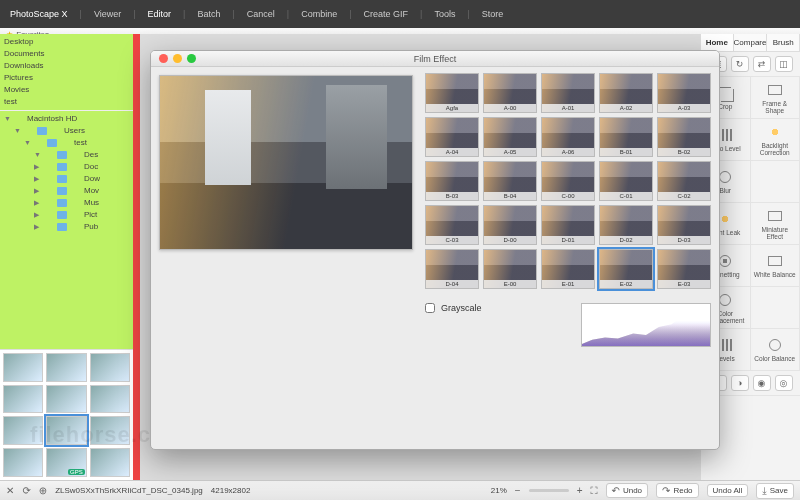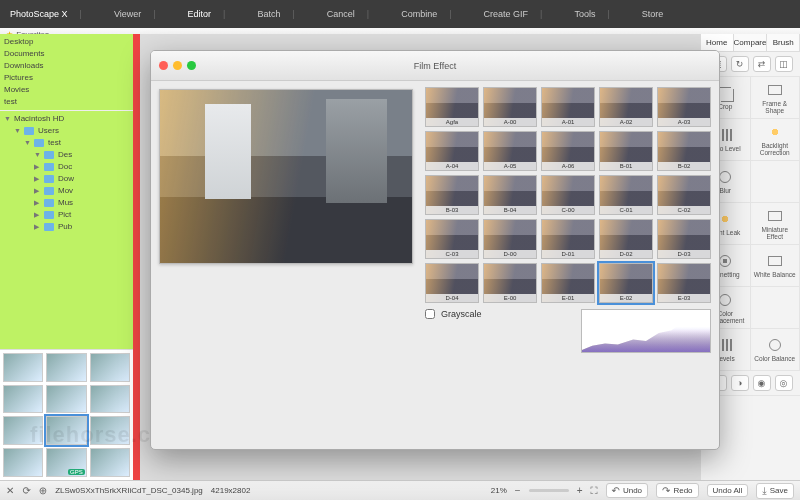--- a/index.html
+++ b/index.html
@@ -1,49 +1,49 @@
 <!DOCTYPE html>
 <html><head>
 <meta charset="utf-8">
 <style>
   * { box-sizing: border-box; margin: 0; padding: 0; font-family: -apple-system, "Helvetica Neue", Arial, sans-serif; }
   body { width: 800px; height: 500px; overflow: hidden; background: #ececec; font-size: 10px; color: #333; position: relative; }
 
   
   .menubar { height: 28px; background: #3c3c3c; display: flex; align-items: center; padding: 0 10px; gap: 12px; color: #ccc; font-size: 9px; }
   .menubar .app-name { color: #fff; font-weight: 500; }
-  .menubar .tab { cursor: pointer; margin-left: 20px; }
+  .menubar .tab { cursor: pointer; }
   .menubar .tab.active { color: #fff; font-weight: 400; }
   .menubar .sep { color: #666; }
 
   
   .favbar { height: 14px; background: linear-gradient(#fafafa,#e8e8e8); border-bottom: 1px solid #ccc; padding: 0 6px; line-height: 14px; font-size: 8px; color: #555; }
   .favbar .star { color: #e6b800; margin-right: 3px; }
 
   
   .main { position: absolute; top: 34px; bottom: 20px; left: 0; right: 0; display: flex; }
 
   
   .sidebar { width: 140px; background: #bef264; border-right: 7px solid #ef4444; font-size: 8px; color: #444; display: flex; flex-direction: column; }
   .side-top { flex: 0 0 auto; padding: 2px 4px; line-height: 12px; }
   .side-top div { white-space: nowrap; overflow: hidden; }
   .tree { padding: 2px 4px; border-top: 1px solid #eee; line-height: 12px; flex: 1 1 auto; overflow: hidden; }
-  .tree-row { display: flex; align-items: center; gap: 4px; white-space: nowrap; }
+  .tree-row { display: flex; align-items: center; gap: 17px; white-space: nowrap; }
   .tri { font-size: 7px; color: #777; width: 6px; display:inline-block; }
   .fld { width: 10px; height: 8px; background: #6db3e8; border-radius: 1px; display:inline-block; }
   .thumbs-col { border-top: 1px solid #ddd; padding: 3px; display: grid; grid-template-columns: repeat(3, 1fr); gap: 3px; background:#fff; }
   .thumb { aspect-ratio: 1.4/1; background: linear-gradient(135deg,#8aa,#def); border:1px solid #ccc; position:relative; }
   .thumb.sel { outline:2px solid #4a90d9; }
   .thumb .gps { position:absolute; bottom:1px; right:1px; font-size:6px; background:#2a7; color:#fff; padding:0 2px; border-radius:2px;}
 
   
   .toolpanel { width: 100px; background: #f3f3f3; border-left:1px solid #ddd; display:flex; flex-direction:column; }
   .tool-tabs { display:flex; height:18px; font-size:8px; background:#fafafa; border-bottom:1px solid #ddd; }
   .tool-tabs div { flex:1; text-align:center; line-height:18px; border-right:1px solid #ddd; }
-  .tool-tabs div.active { background:#fff; font-weight:400; }
+  .tool-tabs div.active { background:#fff; font-weight:700; }
   .tgrid { display:grid; grid-template-columns:1fr 1fr; gap:0; }
   .tcell { height:42px; border-right:1px solid #e4e4e4; border-bottom:1px solid #e4e4e4; display:flex; flex-direction:column; align-items:center; justify-content:center; gap:2px; font-size:6.5px; color:#555; text-align:center; padding:2px; }
   .tcell .ic { width:16px; height:16px; display:flex; align-items:center; justify-content:center; }
   .ic-box { width:14px; height:10px; border:1.5px solid #888; }
   .ic-crop { width:12px; height:12px; border:1.5px solid #888; border-right:none; border-bottom:none; position:relative;}
   .ic-crop:after{content:"";position:absolute;right:-3px;bottom:-3px;width:12px;height:12px;border:1.5px solid #888;border-left:none;border-top:none;}
   .ic-circ { width:12px; height:12px; border-radius:50%; border:1.5px solid #888; }
   .ic-bars { width:14px; height:12px; background: repeating-linear-gradient(90deg,#888 0 2px,transparent 2px 4px);}
   .ic-dot { width:12px;height:12px;border-radius:50%;background:radial-gradient(circle,#888 30%,transparent 31%);border:1.5px solid #888;}
   .ic-sun { width:12px;height:12px;border-radius:50%;background:radial-gradient(circle,#fc6 40%,transparent 41%);}
@@ -54,21 +54,21 @@
   .canvas-area { flex:1; background:#ddd; position:relative; }
 
   
   .status { position:absolute; bottom:0; left:0; right:0; height:20px; background:linear-gradient(#f4f4f4,#e4e4e4); border-top:1px solid #ccc; display:flex; align-items:center; font-size:8px; padding:0 6px; gap:8px; color:#444;}
   .status .spacer { flex:1; }
   .sbtn { display:flex; align-items:center; gap:3px; padding:1px 5px; border:1px solid #ccc; border-radius:3px; background:#fff; }
   .sicon { font-size:10px; color:#666; }
 
   
   .modal { position:absolute; top:50px; left:150px; width:570px; height:400px; background:#ececec; border:1px solid #aaa; border-radius:5px; box-shadow:0 10px 30px rgba(0,0,0,0.35); display:flex; flex-direction:column; overflow:hidden;}
-  .modal-title { height:30px; background:linear-gradient(#f7f7f7,#e2e2e2); border-bottom:1px solid #ccc; display:flex; align-items:center; font-size:9px; position:relative;}
+  .modal-title { height:16px; background:linear-gradient(#f7f7f7,#e2e2e2); border-bottom:1px solid #ccc; display:flex; align-items:center; font-size:9px; position:relative;}
   .traffic { display:flex; gap:5px; padding-left:8px;}
   .tl { width:9px;height:9px;border-radius:50%;}
   .tl.r{background:#ff5f57;} .tl.y{background:#ffbd2e;} .tl.g{background:#28c940;}
   .modal-title .ttxt { position:absolute; left:0; right:0; text-align:center; color:#555; pointer-events:none;}
   .modal-body { flex:1; display:flex; overflow:hidden;}
   .preview { flex: 0 0 270px; padding:8px; display:flex; align-items:flex-start;}
   .preview-img { width:100%; aspect-ratio: 1.45/1; background:
       linear-gradient(100deg, rgba(255,190,80,0.55), rgba(50,50,60,0.4) 55%),
       linear-gradient(#a9b4bc 0 38%, #6b7178 38% 62%, #3a3d42 62% 100%);
       border:1px solid #bbb; box-shadow:0 1px 3px rgba(0,0,0,0.2);
@@ -76,21 +76,21 @@
   .preview-img::before{content:"";position:absolute;left:18%;top:8%;width:18%;height:55%;background:linear-gradient(#e8eaec,#cfd3d6);}
   .preview-img::after{content:"";position:absolute;right:10%;top:5%;width:24%;height:60%;background:linear-gradient(#9aa0a5,#6c7176);}
   .effects { flex:1; padding:6px 8px 6px 4px; display:flex; flex-direction:column; gap:4px; overflow:hidden;}
   .egrid { display:grid; grid-template-columns: repeat(5, 1fr); gap:4px; }
   .ecell { position:relative; border:1px solid #bbb; background:
       linear-gradient(100deg, rgba(255,190,100,0.6), rgba(40,40,50,0.35) 55%),
       linear-gradient(#aab 0 40%, #667 40% 100%);
       aspect-ratio: 1.35/1;}
   .ecell.sel { outline:2px solid #4a90d9; }
   .ecell .lbl { position:absolute; bottom:0; left:0; right:0; font-size:6px; color:#333; text-align:center; background:rgba(240,240,240,0.85); line-height:8px;}
-  .controls { display:flex; flex-direction:column; gap:4px; font-size:9px; padding-top:2px;}
+  .controls { display:flex; flex-direction:column; gap:4px; font-size:9px; padding-top:2px;margin-top:8px;}
   .row { display:flex; align-items:center; gap:6px;}
   .row input[type=checkbox]{ width:10px;height:10px;}
   .slider { flex:0 0 100px; height:4px; background:#ccc; border-radius:2px; position:relative;}
   .slider .knob{ position:absolute; top:-3px; left:70%; width:8px;height:10px;background:#fff;border:1px solid #999;border-radius:2px;}
   .numbox { width:34px;height:14px;border:1px solid #bbb;background:#fff;text-align:right;padding-right:3px;line-height:12px;font-size:8px;}
   .stepper{width:10px;height:14px;display:flex;flex-direction:column;}
   .stepper div{flex:1;border:1px solid #bbb;background:#fafafa;font-size:5px;text-align:center;line-height:5px;}
   .histo { flex:1; height:44px; border:1px solid #bbb; background:#fff; position:relative; overflow:hidden;}
   .histo::before{content:"";position:absolute;bottom:0;left:0;right:0;height:100%;
     background:

